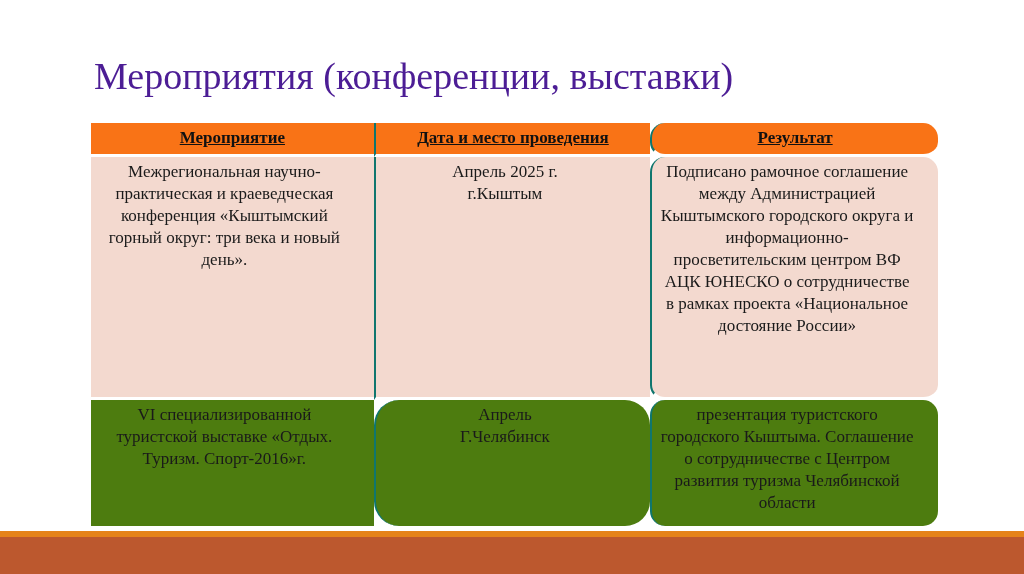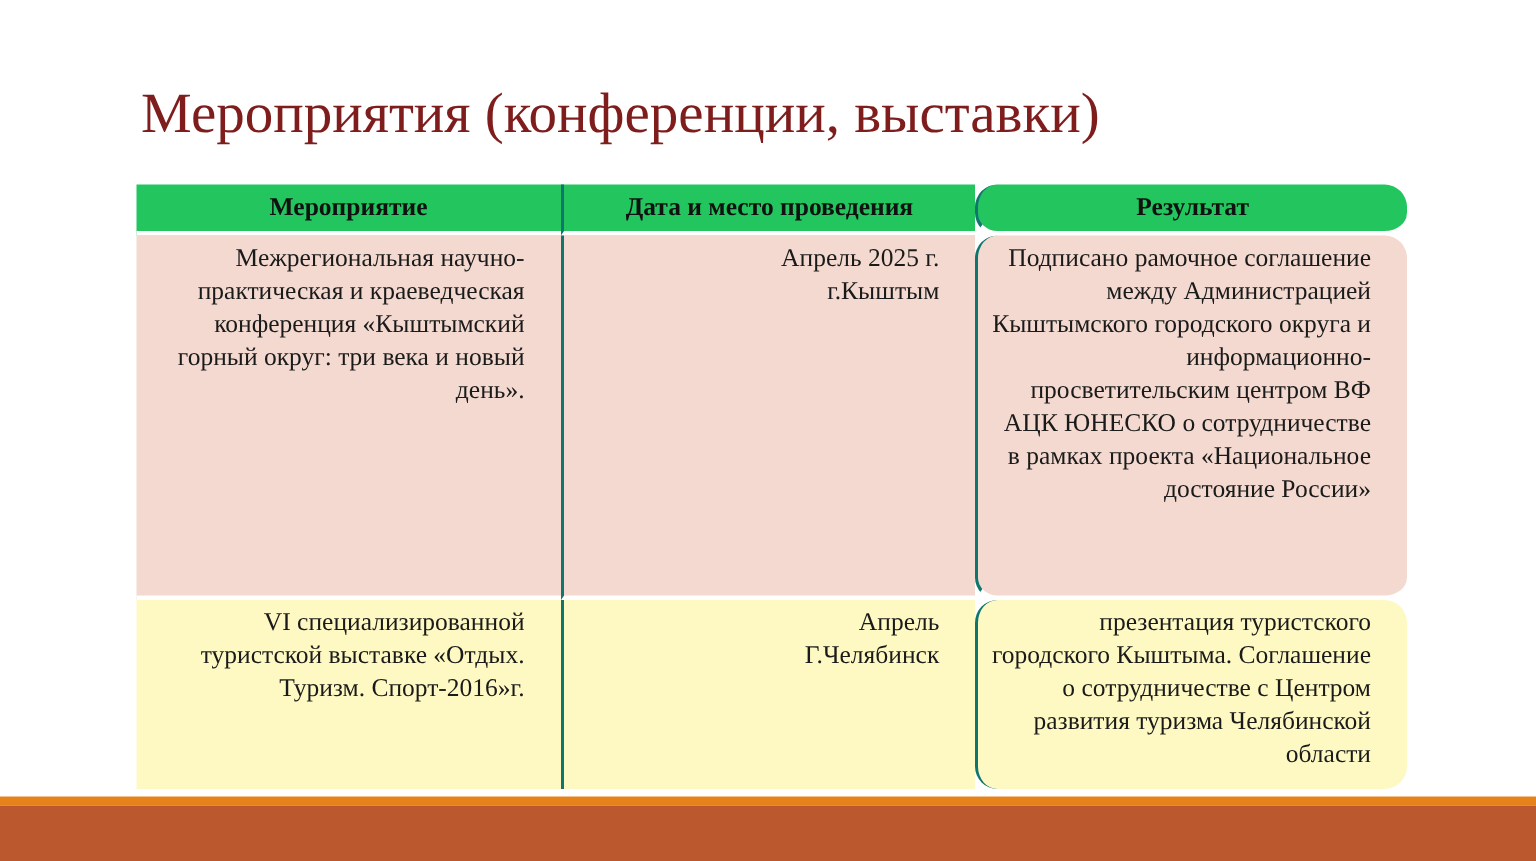--- a/index.html
+++ b/index.html
@@ -15,66 +15,67 @@
       position: relative;
       width: 1024px;
       height: 574px;
       background: #ffffff;
     }
     .title {
       position: absolute;
       left: 94px;
       top: 52px;
       font-size: 38px;
-      color: #7f1d1d;
+      color: #4c1d95;
       font-weight: normal;
       letter-spacing: 0px;
       line-height: 48px;
       margin: 0;
       white-space: nowrap;
     }
     .table {
       position: absolute;
       left: 91px;
       top: 123px;
       width: 847px;
       border-collapse: separate;
       border-spacing: 0;
     }
     .table th, .table td {
       vertical-align: top;
-      text-align: right;
+      text-align: center;
       font-size: 17px;
       line-height: 22px;
       color: #1a1a1a;
       padding: 4px 24px 6px 8px;
     }
     .table th {
-      background: #22c55e;
+      background: #f97316;
       color: #111111;
       font-weight: bold;
       text-align: center;
       font-size: 17px;
       height: 22px;
       padding: 4px 8px 5px 8px;
       border-bottom: 3px solid #ffffff;
+      text-decoration: underline;
     }
     .table th + th, .table td + td {
       border-left: 2px solid #0f766e;
     }
     .col-event { width: 264px; }
     .col-date { width: 263px; }
     .col-result { width: 270px; border-radius: 15px; }
     .row-odd td {
       background: #f3d9cf;
       height: 230px;
       border-bottom: 3px solid #ffffff;
     }
     .row-even td {
-      background: #fef9c3;
+      background: #4d7c0f;
       height: 116px;
     }
     .footer-strip {
       position: absolute;
       left: 0;
       top: 531px;
       width: 1024px;
       height: 6px;
       background: #e5831a;
     }
@@ -103,21 +104,21 @@
     </thead>
     <tbody>
       <tr class="row-odd">
         <td class="col-event">Межрегиональная научно-практическая и краеведческая конференция «Кыштымский горный округ: три века и новый день».</td>
         <td class="col-date" style="white-space: pre-line;">Апрель 2025 г.
 г.Кыштым</td>
         <td class="col-result">Подписано рамочное соглашение между Администрацией Кыштымского городского округа  и информационно-просветительским центром ВФ АЦК ЮНЕСКО о сотрудничестве в рамках проекта «Национальное достояние России»</td>
       </tr>
       <tr class="row-even">
         <td class="col-event">VI специализированной туристской выставке «Отдых. Туризм. Спорт-2016»г.</td>
-        <td class="col-date" style="white-space: pre-line;">Апрель
+        <td class="col-date" style="white-space: pre-line; border-radius: 25px;">Апрель
 Г.Челябинск</td>
         <td class="col-result">презентация туристского городского Кыштыма. Соглашение о сотрудничестве с Центром развития туризма Челябинской области</td>
       </tr>
     </tbody>
   </table>
 
   <div class="footer-strip"></div>
   <div class="footer-bar"></div>
 </div>
 

